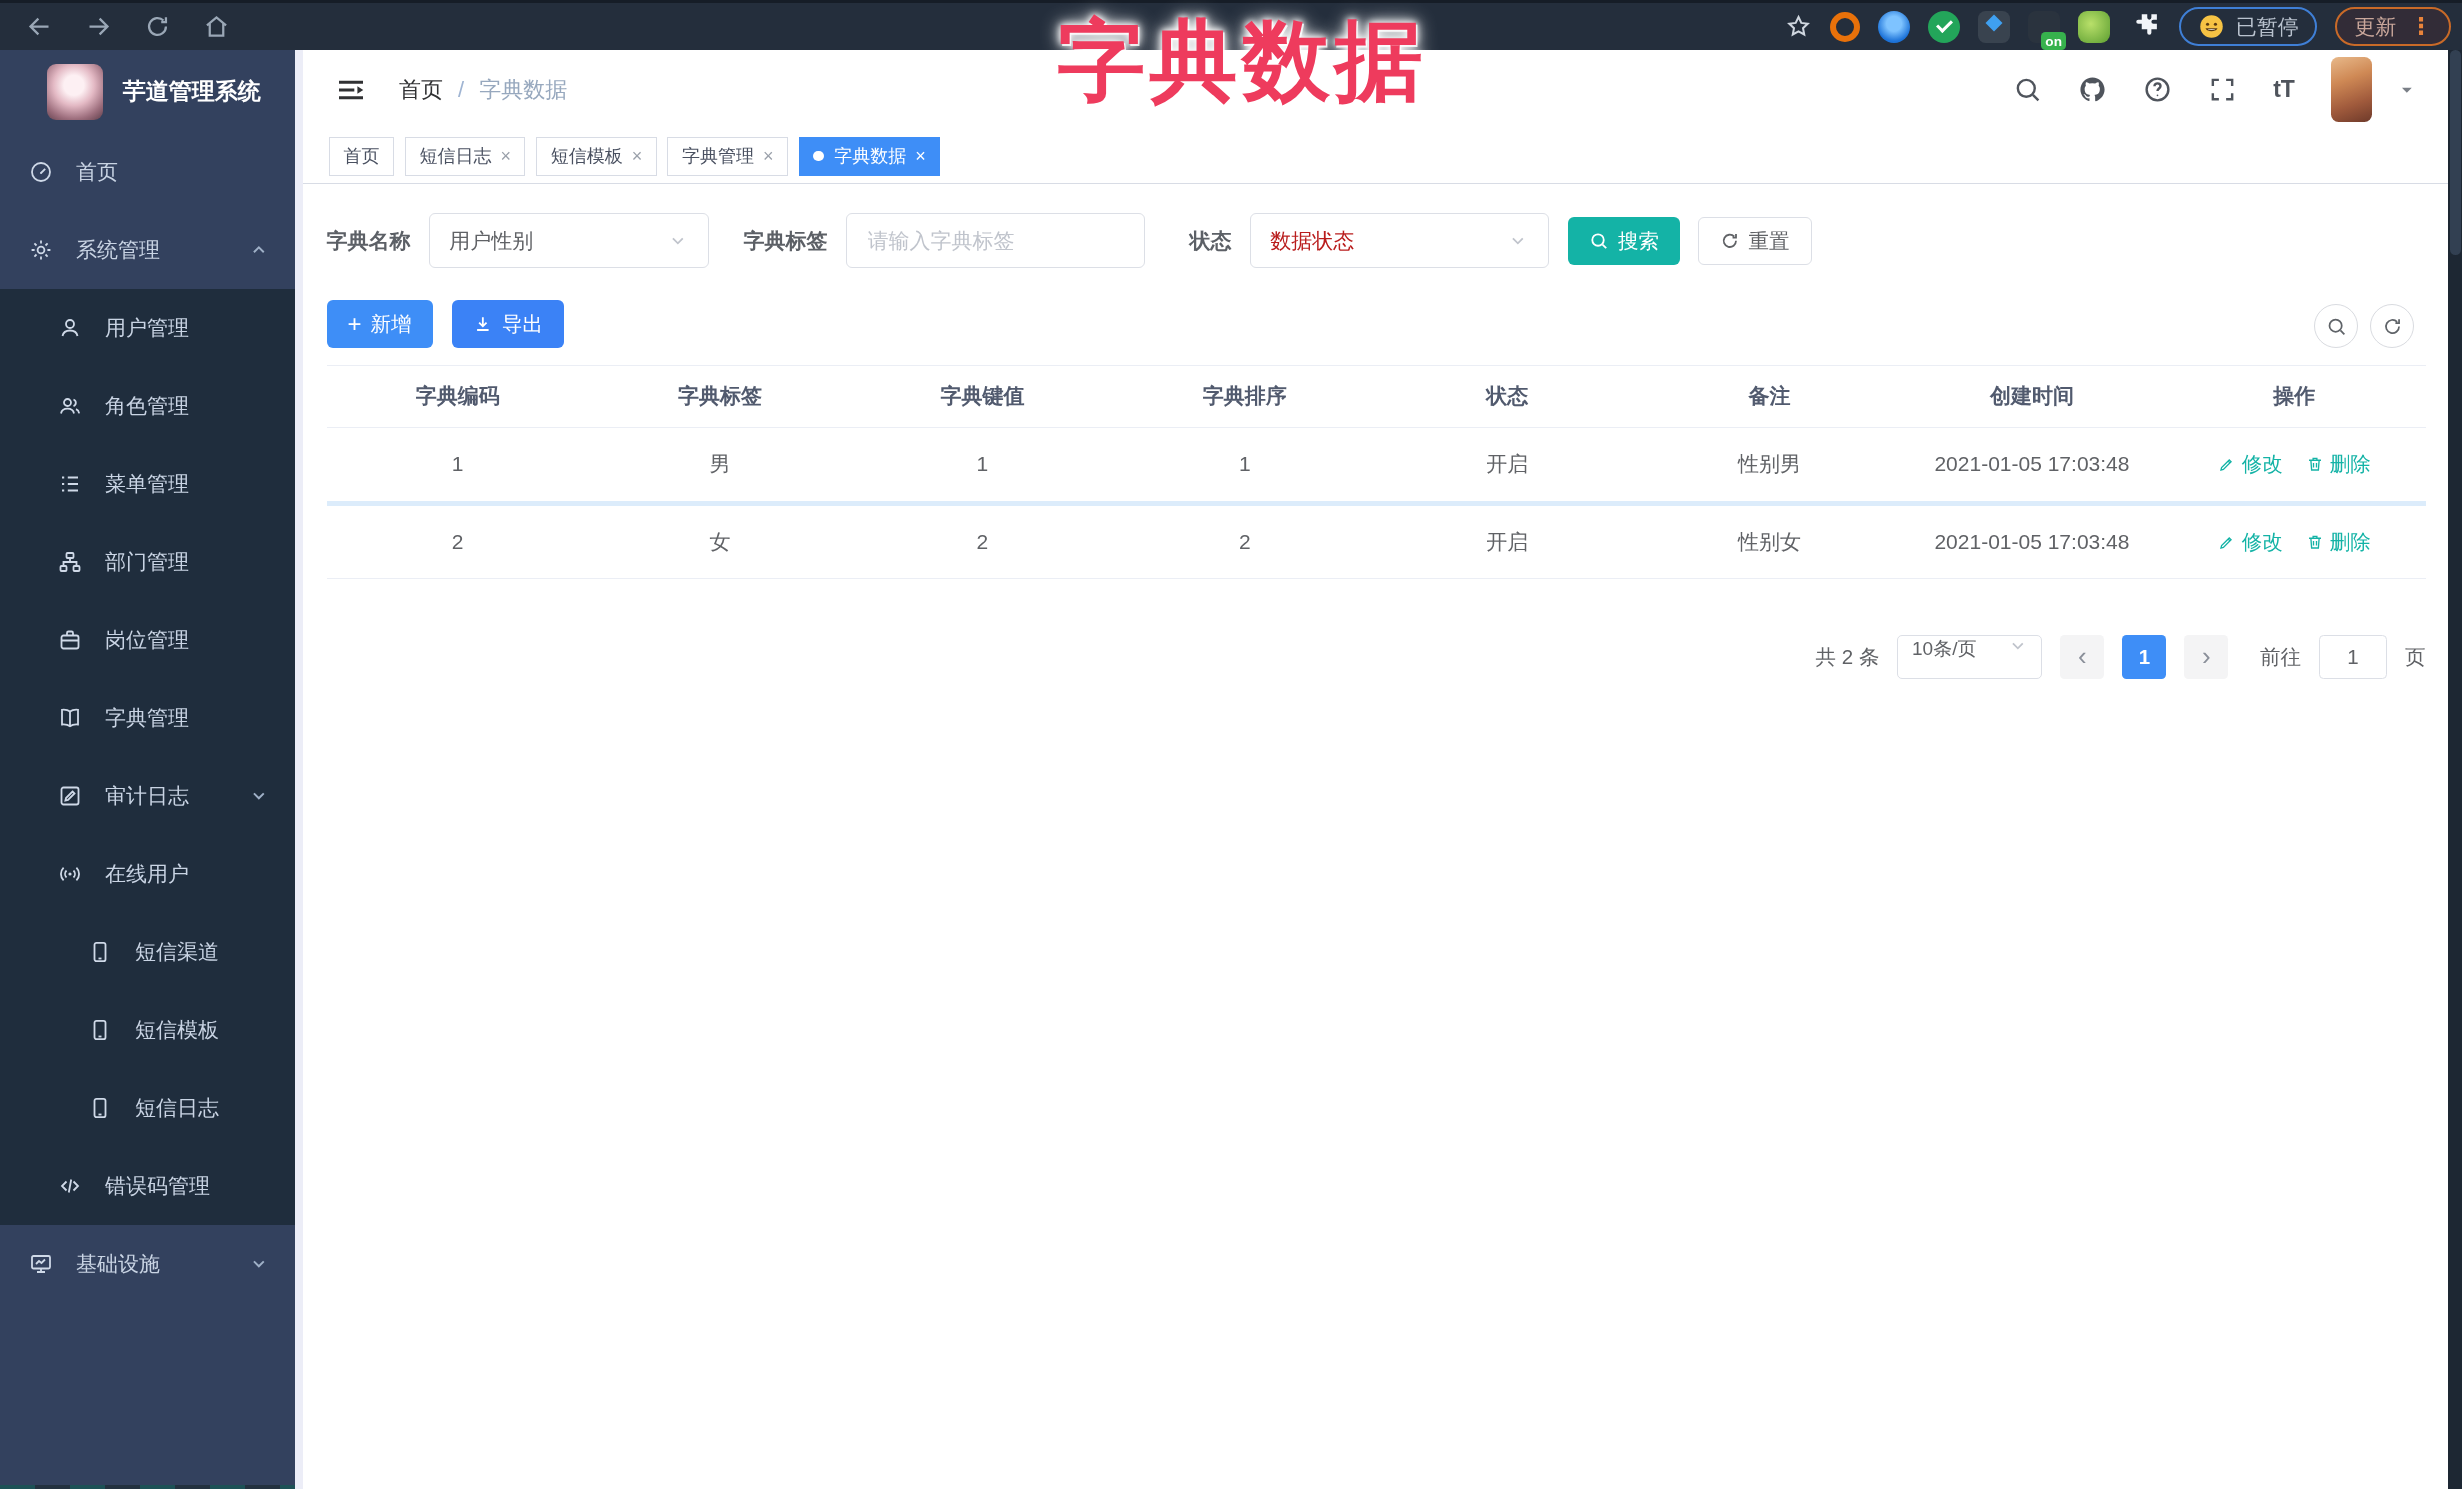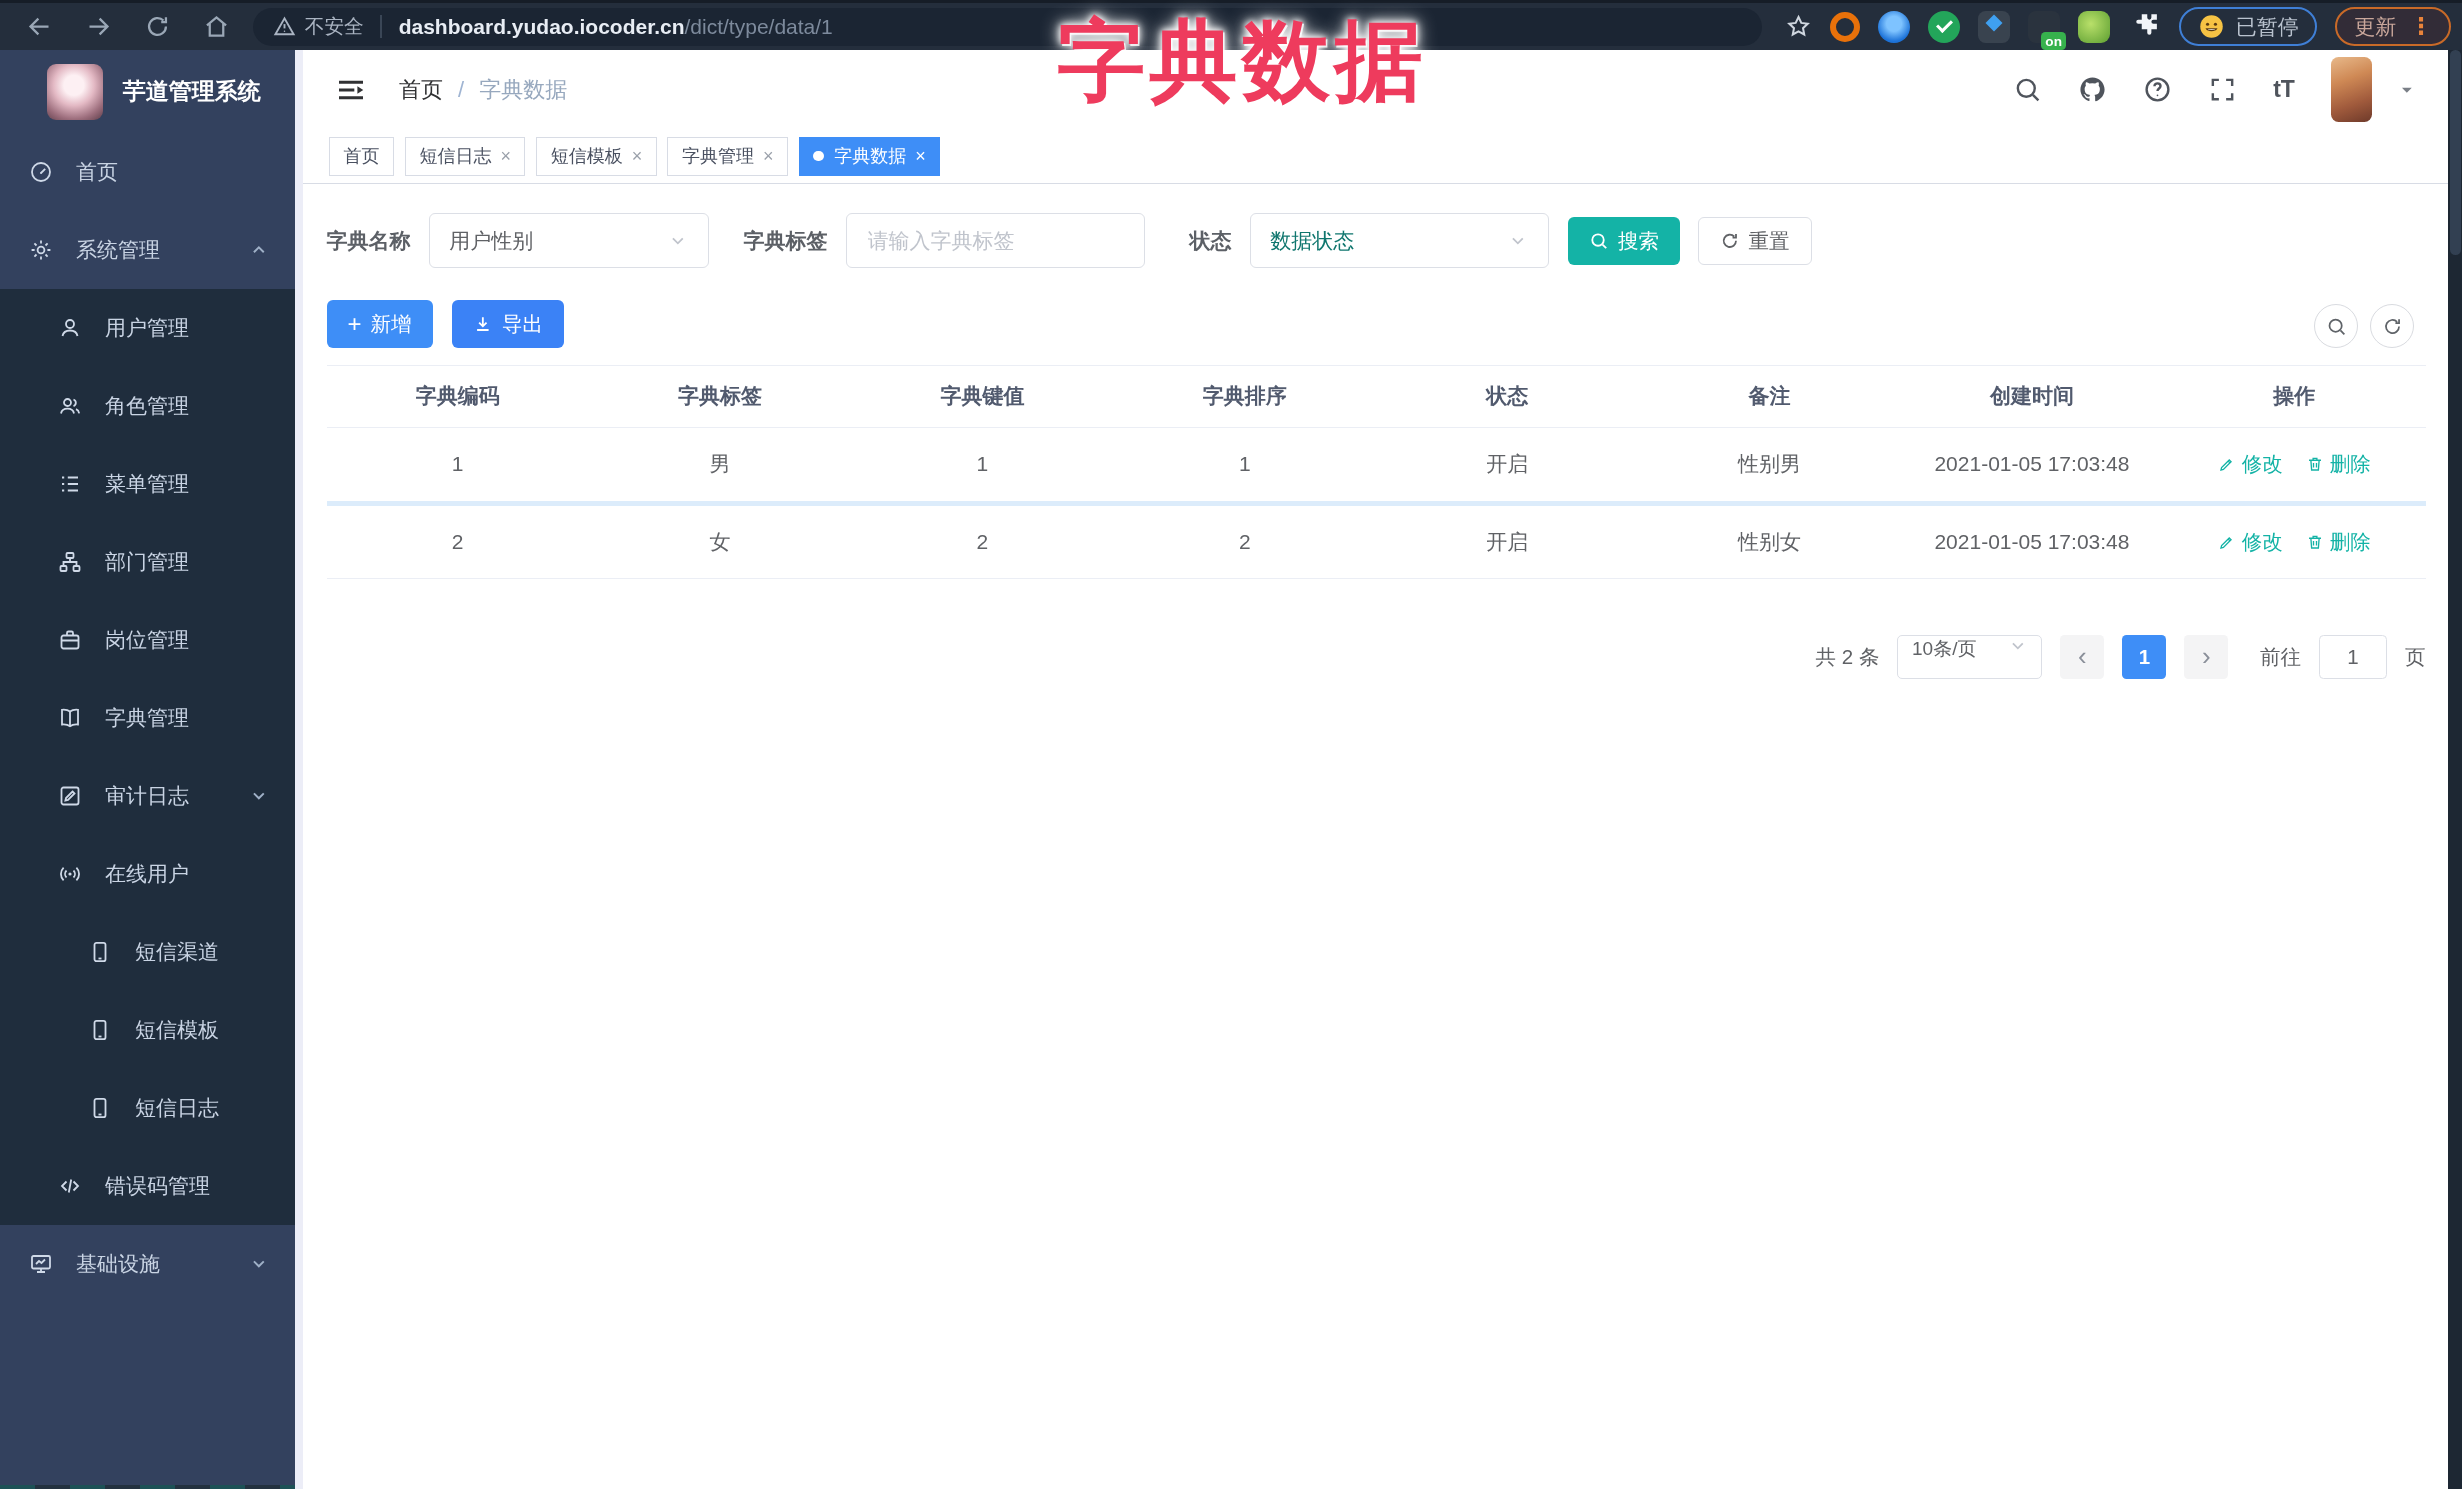--- a/index.html
+++ b/index.html
@@ -88,21 +88,21 @@
   .tab.active { background:#3e8ef7; border-color:#3e8ef7; color:#fff; }
   .tab.active .x { color:#fff; }
   .tab.active::before { content:""; width:10.6px; height:10.6px; border-radius:50%; background:#fff; margin-right:1.5px; }
 
   .content { position:relative; padding:29px 21px 0 23.5px; }
   .filters { display:flex; align-items:center; }
   .flabel { font-size:21px; font-weight:700; color:#5c6066; margin-right:18px; white-space:nowrap; }
   .selectbox { height:55px; border:1.5px solid #dcdfe6; border-radius:6px; background:#fff;
     display:flex; align-items:center; justify-content:space-between; padding:0 19.7px;
     font-size:21px; color:#606266; cursor:pointer; }
-  .selectbox .ph { color:#0f766e; }
+  .selectbox .ph { color:#b91c1c; }
   .scaret { width:19.7px; height:19.7px; color:#c0c4cc; flex:none; }
   .txtinput { height:55px; border:1.5px solid #dcdfe6; border-radius:6px; padding:0 21px;
     font-size:21px; color:#606266; font-family:Liberation Sans, sans-serif; outline:none; }
   .txtinput::placeholder { color:#c0c4cc; }
   .w370 { width:280px; margin-right:35px; }
   .w394 { width:299px; margin-right:45px; }
   .w394b { width:299px; margin-left:0; }
   .btn { height:48px; border:none; border-radius:6px; display:inline-flex; align-items:center;
     gap:9px; padding:0 21px; font-size:20.5px; font-family:inherit; color:#fff; cursor:pointer; }
   .btn svg { width:19.7px; height:19.7px; }
@@ -154,31 +154,20 @@
         </svg>
       <svg class="bicon" viewBox="0 0 24 24" fill="none" stroke="currentColor" stroke-width="2">
           <path d="M4 12h15M13 5l7 7-7 7"></path>
         </svg>
       <svg class="bicon" viewBox="0 0 24 24" fill="none" stroke="currentColor" stroke-width="2">
           <path d="M19.5 12a7.5 7.5 0 1 1-2.2-5.3M19.5 3.8V8h-4.2"></path>
         </svg>
       <svg class="bicon" viewBox="0 0 24 24" fill="none" stroke="currentColor" stroke-width="2">
           <path d="M3.5 11L12 4l8.5 7M6 9.5V20h12V9.5"></path>
         </svg>
-    </div>
-    <div class="urlbar">
-      <svg class="warn" viewBox="0 0 24 24" fill="none" stroke="currentColor" stroke-width="2">
-          <path d="M12 3.5L2.5 20h19z"></path>
-          <path d="M12 9.5v4.5"></path>
-          <circle cx="12" cy="17" r="0.8" fill="currentColor" stroke="none"></circle>
-        </svg>
-      <span class="sec-label">不安全</span>
-      <span class="url-sep"></span>
-      <span class="url-host">dashboard.yudao.iocoder.cn</span>
-      <span class="url-path">/dict/type/data/1</span>
     </div>
     <div class="brt">
       <svg class="star" viewBox="0 0 24 24" fill="none" stroke="currentColor" stroke-width="1.8">
           <path d="M12 3.6l2.5 5.2 5.7.7-4.2 4 1.1 5.6-5.1-2.8-5.1 2.8 1.1-5.6-4.2-4 5.7-.7z"></path>
         </svg>
       <div class="ext ring"></div>
       <div class="ext bulb"></div>
       <div class="ext check"></div>
       <div class="ext bars"></div>
       <div class="ext onbox">

